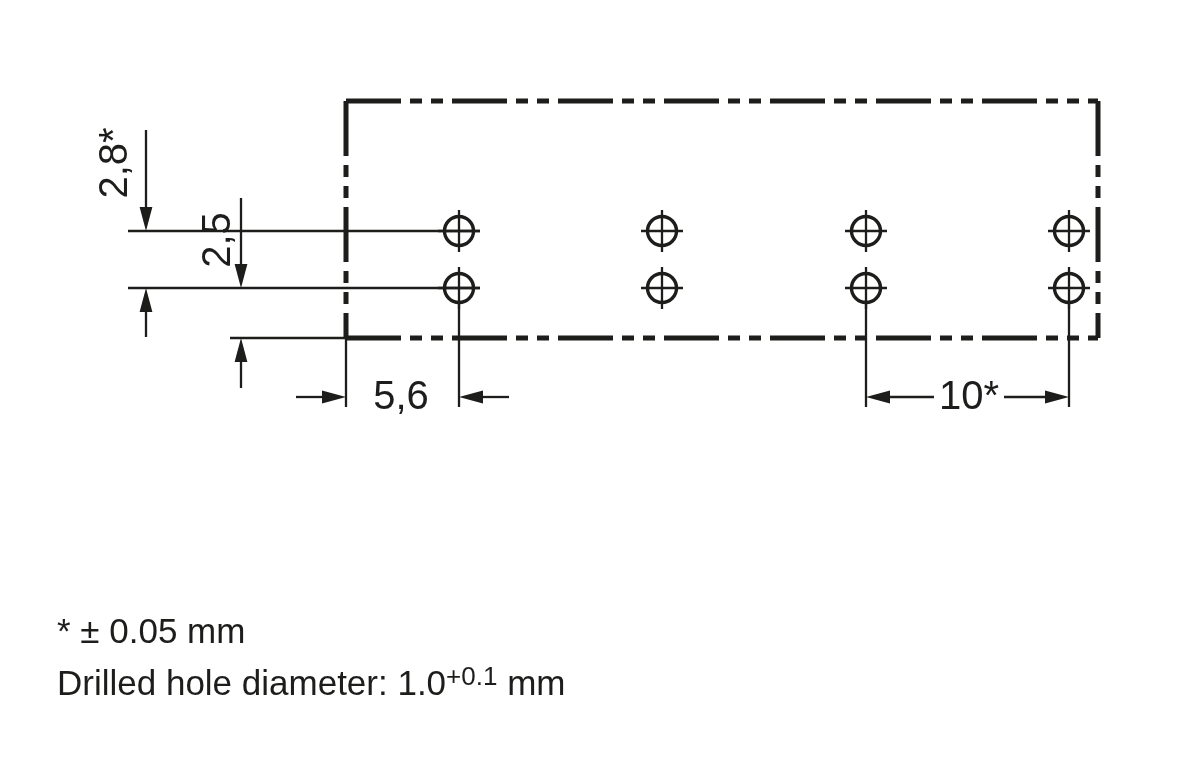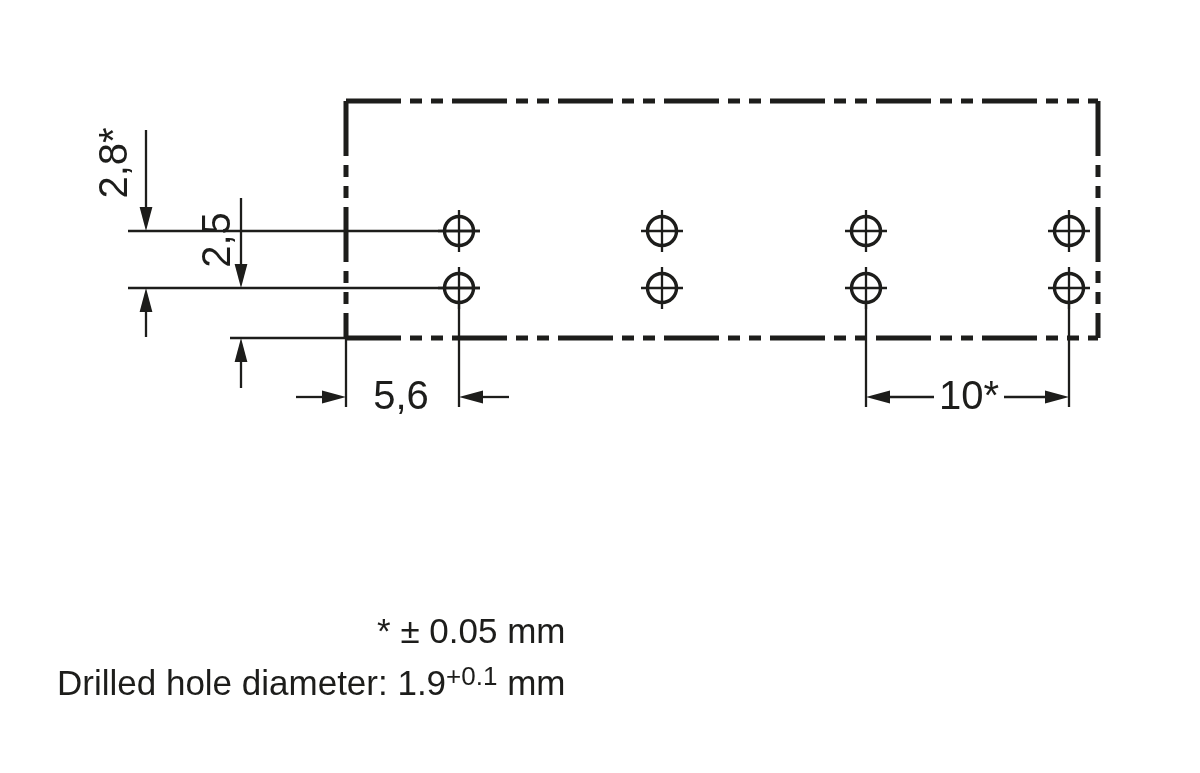--- a/index.html
+++ b/index.html
@@ -30,21 +30,20 @@
   }
 
   .footnotes {
     position: absolute;
     left: 57px;
     top: 605px;
     color: #1d1d1b;
     font-size: 35px;
     line-height: 52px;
     white-space: nowrap;
-    text-align: right;
   }
   .footnotes sup {
     font-size: 26px;
     vertical-align: 10px;
     line-height: 0;
   }
 </style>
 </head>
 <body>
 
@@ -124,16 +123,16 @@
         <line x1="1069" y1="210" x2="1069" y2="252" class="hole-cross"></line>
         <circle cx="1069" cy="231" r="14.5" class="hole-circle"></circle>
         <line x1="1048" y1="288" x2="1090" y2="288" class="hole-cross"></line>
         <line x1="1069" y1="267" x2="1069" y2="309" class="hole-cross"></line>
         <circle cx="1069" cy="288" r="14.5" class="hole-circle"></circle>
       </g>
   </svg>
 
   <div class="footnotes">
     <div>* ± 0.05 mm</div>
-    <div><span>Drilled hole diameter: 1.9</span><sup>+0.1</sup><span> mm</span></div>
+    <div><span>Drilled hole diameter: 1.0</span><sup>+0.1</sup><span> mm</span></div>
   </div>
 
 </div>
 
 </body></html>

